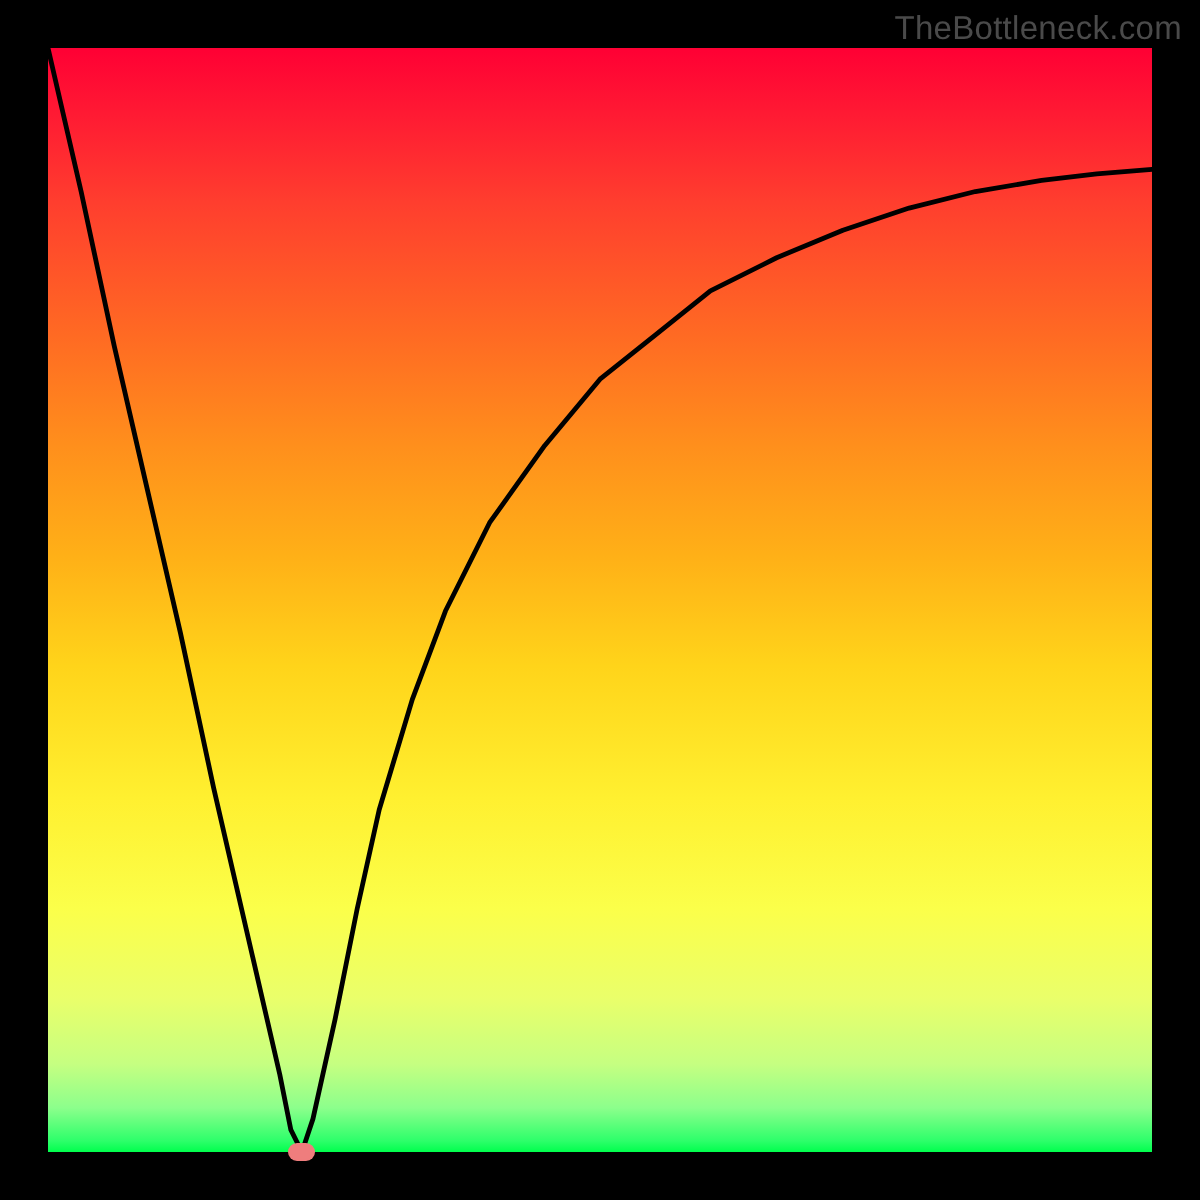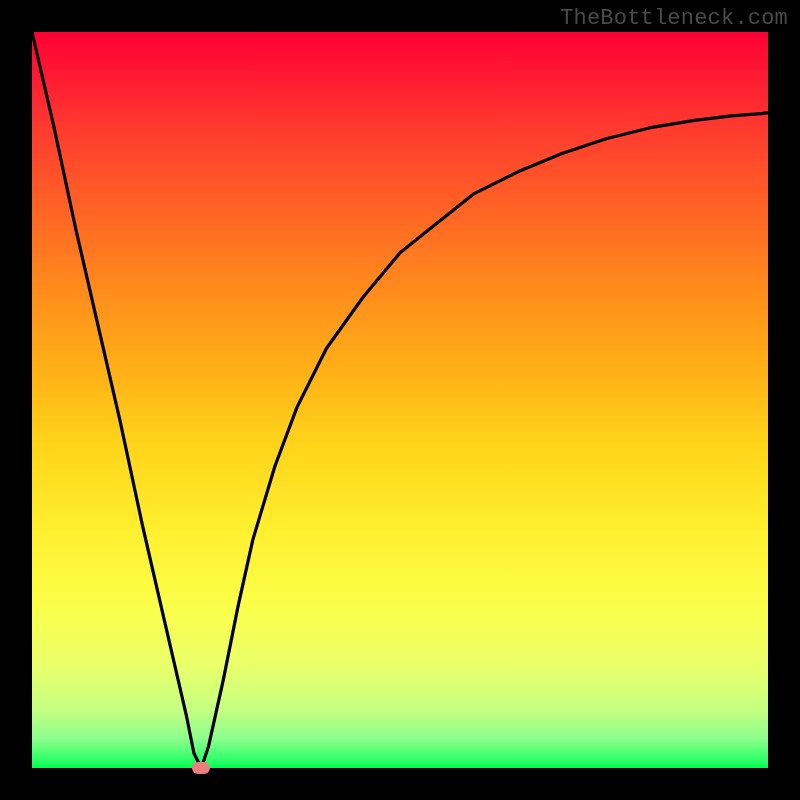--- a/index.html
+++ b/index.html
@@ -44,21 +44,20 @@
   }
   .watermark {
     position: absolute;
     top: 6px;
     right: 12px;
     color: #4a4a4a;
     font-size: 22px;
     font-weight: 500;
     letter-spacing: 0.2px;
     user-select: none;
-    font-family: Liberation Mono, monospace;
   }
   svg.curve {
     position: absolute;
     left: 0;
     top: 0;
     width: 736px;
     height: 736px;
     overflow: visible;
   }
   .marker {

